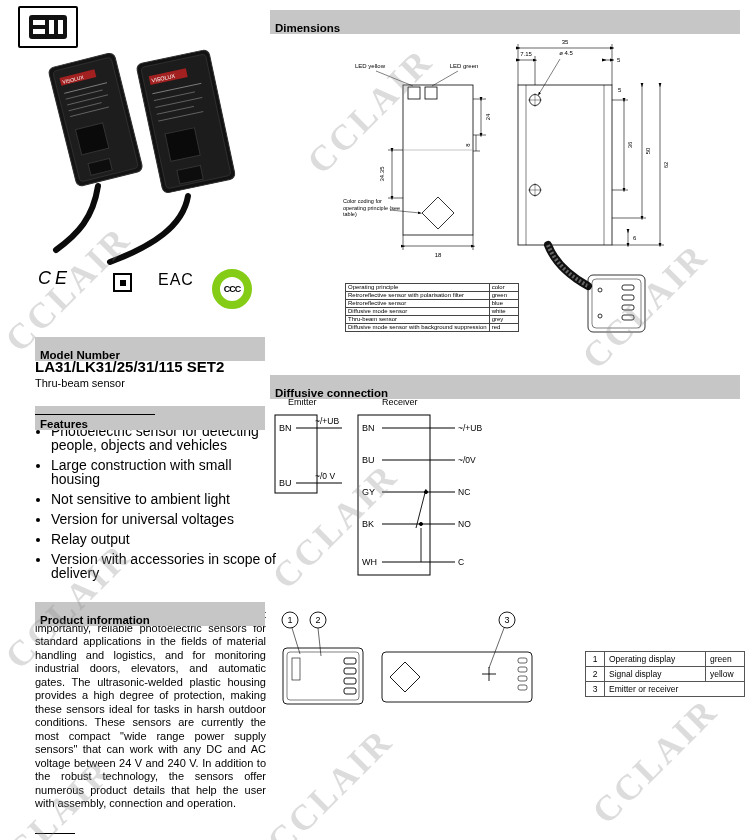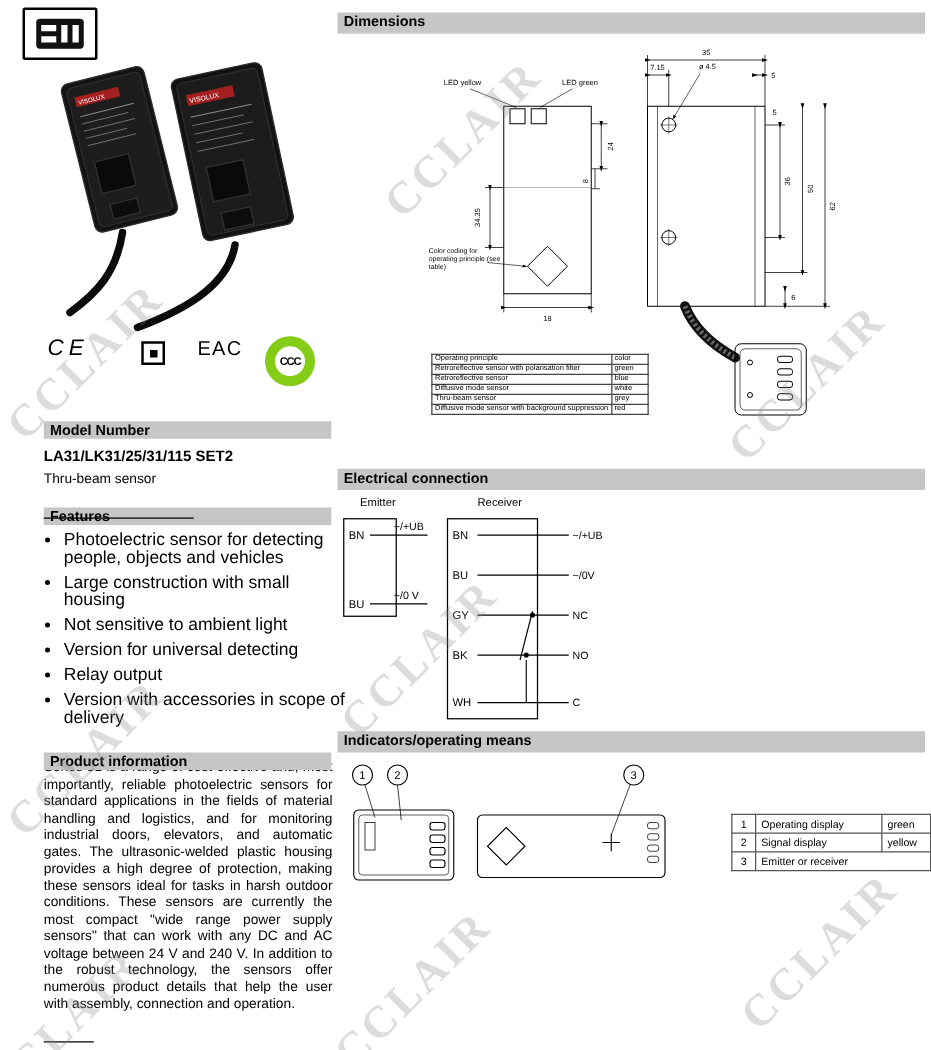--- a/index.html
+++ b/index.html
@@ -2,35 +2,35 @@
 <html><head>
 <meta charset="utf-8">
 <style>
   html,body{margin:0;padding:0;background:#fff;}
   .page{position:relative;width:745px;height:840px;background:#fff;overflow:hidden;
         font-family:"Liberation Sans",sans-serif;color:#000;}
   .wm{position:absolute;font-family:"Liberation Serif",serif;font-weight:bold;
       font-size:36px;letter-spacing:3px;color:rgba(140,140,140,0.30);
       transform:rotate(-45deg);white-space:nowrap;pointer-events:none;z-index:5;}
   .sec{position:absolute;background:#c6c6c6;font-weight:bold;font-size:11.5px;
-       padding:2px 5px;box-sizing:border-box;z-index:2;}
+       padding:12px 5px;box-sizing:border-box;z-index:2;}
   .sec-left{left:35px;width:230px;height:14px;}
   .sec-right{left:270px;width:470px;height:17px;}
   .logo-box{position:absolute;left:18px;top:6px;width:56px;height:38px;
             border:2px solid #000;border-radius:2px;display:flex;align-items:center;justify-content:center;}
   .certs{position:absolute;left:36px;top:268px;height:30px;}
   .ce-text{position:absolute;left:2px;top:0;font-size:18px;letter-spacing:4px;font-weight:normal;font-style:italic;}
   .sq-icon{position:absolute;left:77px;top:5px;width:15px;height:15px;border:2px solid #000;
            display:flex;align-items:center;justify-content:center;}
   .sq-icon .inner{width:6px;height:6px;background:#000;}
   .eac-text{position:absolute;left:122px;top:3px;font-size:16px;font-weight:normal;letter-spacing:1px;}
   .ccc-icon{position:absolute;left:176px;top:1px;width:24px;height:24px;border:8px solid #84cc16;
             border-radius:50%;display:flex;align-items:center;justify-content:center;
             font-size:9px;font-weight:bold;letter-spacing:-1px;}
-  .model-code{position:absolute;left:35px;top:358px;font-size:12px;font-weight:bold;}
+  .model-code{position:absolute;left:35px;top:358px;font-size:15px;font-weight:bold;}
   .model-sub{position:absolute;left:35px;top:377px;font-size:11px;}
   .features-list{position:absolute;left:35px;top:424px;width:232px;margin:0;
                  padding:0 0 0 16px;font-size:14px;line-height:14px;}
   .features-list li{margin-bottom:6px;}
   .strike{position:absolute;left:35px;top:414px;width:120px;height:1px;background:#000;z-index:3;}
   .pi-body{position:absolute;left:35px;top:608px;width:231px;font-size:11px;
            line-height:13.5px;text-align:justify;}
   .footer-line{position:absolute;left:35px;top:833px;width:40px;height:1px;background:#000;}
   .abs-svg{position:absolute;}
   .color-note{position:absolute;left:343px;top:198px;width:60px;font-size:5.5px;line-height:6.5px;z-index:2;}
@@ -115,21 +115,21 @@
   <div class="sec sec-left" style="top:337px;">Model Number</div>
   <div class="model-code">LA31/LK31/25/31/115 SET2</div>
   <div class="model-sub">Thru-beam sensor</div>
 
   <div class="sec sec-left" style="top:406px;">Features</div>
   <div class="strike"></div>
   <ul class="features-list">
     <li>Photoelectric sensor for detecting people, objects and vehicles</li>
     <li>Large construction with small housing</li>
     <li>Not sensitive to ambient light</li>
-    <li>Version for universal detecting</li>
+    <li>Version for universal voltages</li>
     <li>Relay output</li>
     <li>Version with accessories in scope of delivery</li>
   </ul>
 
   <div class="sec sec-left" style="top:602px;">Product information</div>
   <div class="pi-body">Series 31 is a range of cost-effective and, most importantly, reliable photoelectric sensors for standard applications in the fields of material handling and logistics, and for monitoring industrial doors, elevators, and automatic gates. The ultrasonic-welded plastic housing provides a high degree of protection, making these sensors ideal for tasks in harsh outdoor conditions. These sensors are currently the most compact "wide range power supply sensors" that can work with any DC and AC voltage between 24 V and 240 V. In addition to the robust technology, the sensors offer numerous product details that help the user with assembly, connection and operation.</div>
   <div class="footer-line"></div>
 
   <div class="sec sec-right" style="top:10px;">Dimensions</div>
 
@@ -250,21 +250,21 @@
       <td>Thru-beam sensor</td>
       <td class="c2">grey</td>
     </tr>
     <tr>
       <td>Diffusive mode sensor with background suppression</td>
       <td class="c2">red</td>
     </tr>
   </tbody>
     </table>
 
-  <div class="sec sec-right" style="top:375px;">Electrical connection</div>
+  <div class="sec sec-right" style="top:375px;">Diffusive connection</div>
   <svg class="abs-svg" style="left:270px;top:393px;width:470px;height:192px;z-index:1" viewBox="0 0 470 192">
 
     <text x="18" y="12" font-size="9">Emitter</text>
     <rect x="5" y="22" width="42" height="78" fill="none" stroke="#000" stroke-width="1"></rect>
     <text x="9" y="38" font-size="9">BN</text>
     <text x="9" y="93" font-size="9">BU</text>
     <line x1="26" y1="35" x2="72" y2="35" stroke="#000" stroke-width="1"></line>
     <line x1="26" y1="90" x2="72" y2="90" stroke="#000" stroke-width="1"></line>
     <text x="45" y="31" font-size="8.5">~/+UB</text>
     <text x="45" y="86" font-size="8.5">~/0 V</text>
@@ -288,21 +288,20 @@
       <circle cx="156" cy="99" r="1.6"></circle>
       <circle cx="151" cy="131" r="1.6"></circle>
     </g>
     <text x="188" y="38" font-size="8.5">~/+UB</text>
     <text x="188" y="70" font-size="8.5">~/0V</text>
     <text x="188" y="102" font-size="8.5">NC</text>
     <text x="188" y="134" font-size="8.5">NO</text>
     <text x="188" y="172" font-size="8.5">C</text>
   </svg>
 
-  <div class="sec sec-right" style="top:585px;">Indicators/operating means</div>
   <svg class="abs-svg" style="left:270px;top:606px;width:470px;height:115px;z-index:1" viewBox="0 0 470 115">
 
     <circle cx="20" cy="14" r="8" fill="none" stroke="#000" stroke-width="0.9"></circle>
     <text x="20" y="17" font-size="9" text-anchor="middle">1</text>
     <circle cx="48" cy="14" r="8" fill="none" stroke="#000" stroke-width="0.9"></circle>
     <text x="48" y="17" font-size="9" text-anchor="middle">2</text>
     <circle cx="237" cy="14" r="8" fill="none" stroke="#000" stroke-width="0.9"></circle>
     <text x="237" y="17" font-size="9" text-anchor="middle">3</text>
     <line x1="22" y1="22" x2="30" y2="48" stroke="#000" stroke-width="0.6"></line>
     <line x1="48" y1="22" x2="51" y2="50" stroke="#000" stroke-width="0.6"></line>

